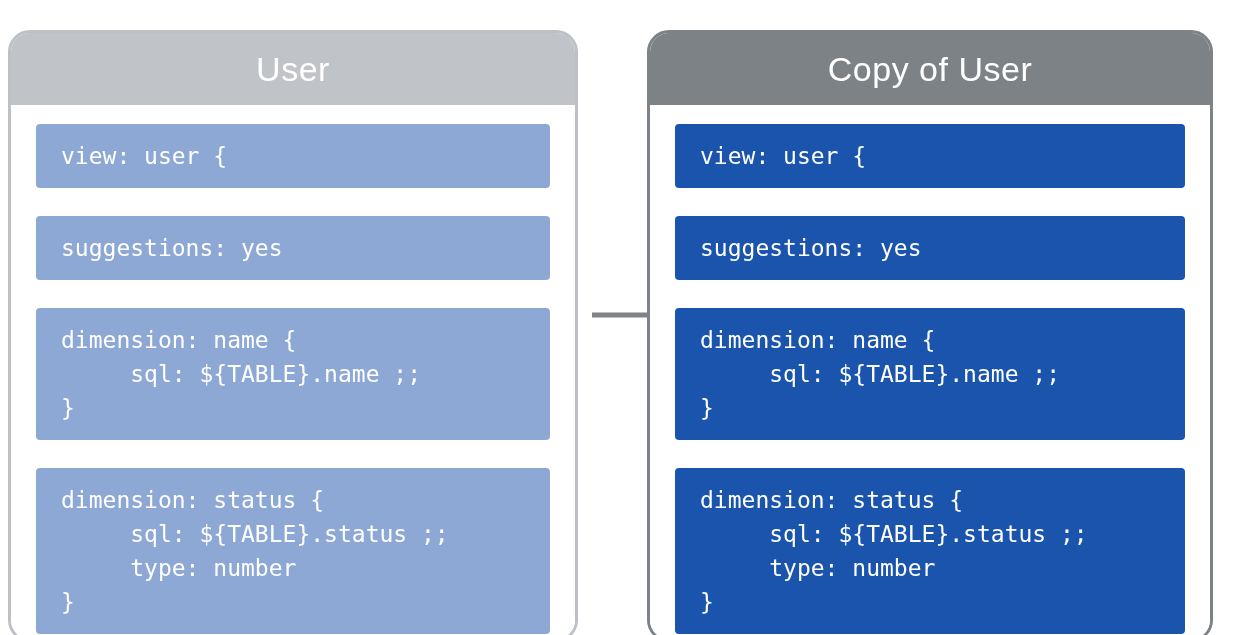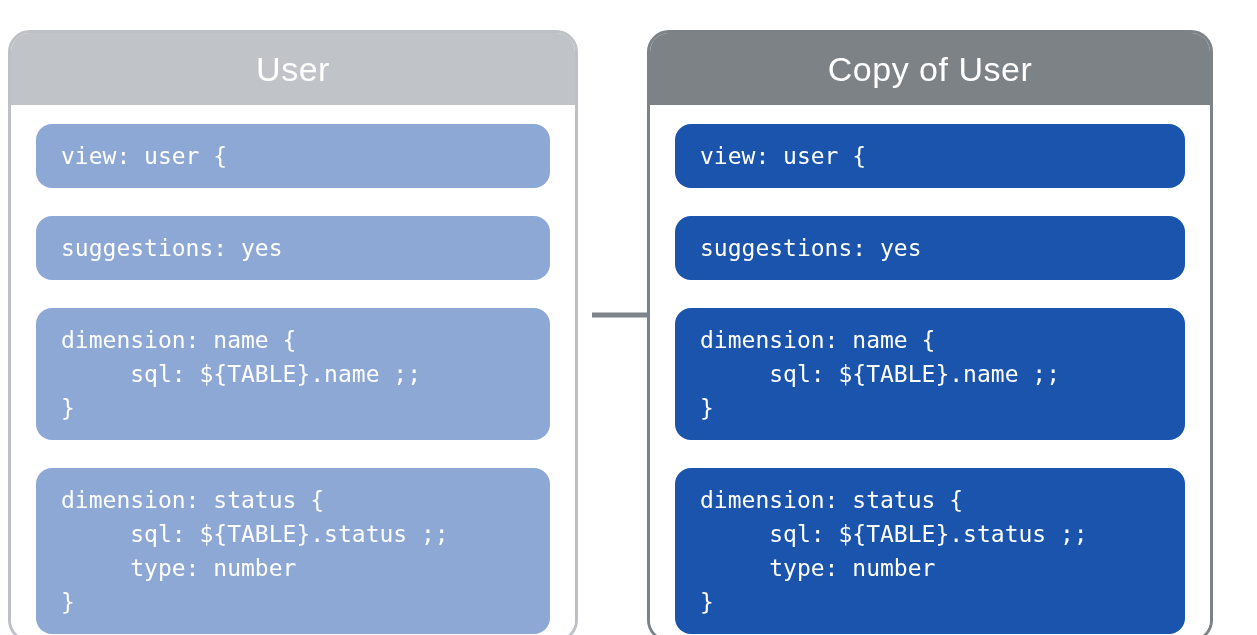--- a/index.html
+++ b/index.html
@@ -40,21 +40,21 @@
     letter-spacing: 0.5px;
   }
 
   .panel-body {
     flex: 1;
     padding: 19px 25px 0 25px;
     background: #ffffff;
   }
 
   .code-block {
-    border-radius: 16px;
+    border-radius: 4px;
     padding: 15px 25px;
     margin-bottom: 28px;
     color: #ffffff;
     font-family: "DejaVu Sans Mono", "Liberation Mono", monospace;
     font-size: 23px;
     line-height: 34px;
     white-space: pre;
     overflow: hidden;
   }
 

